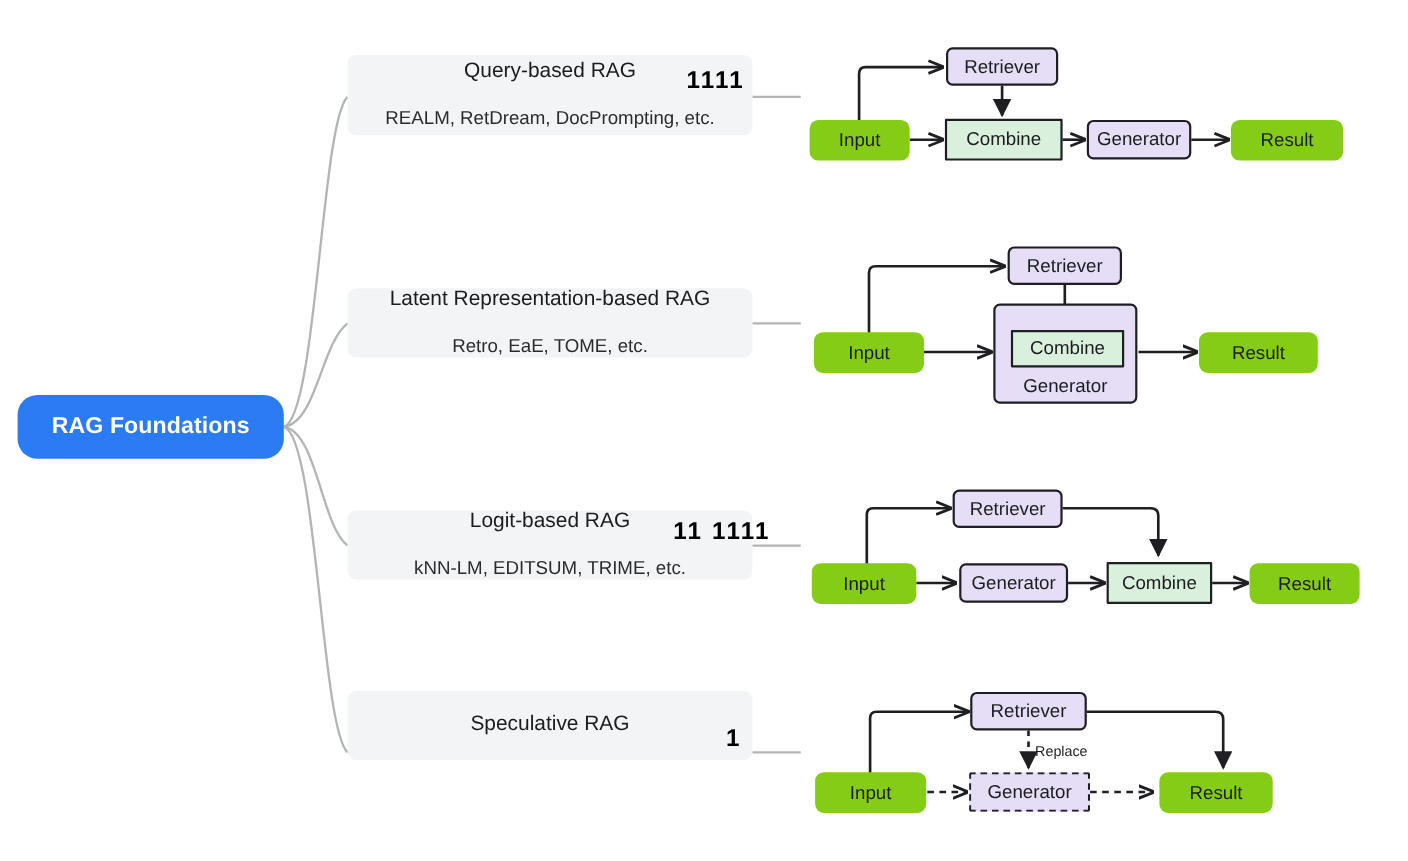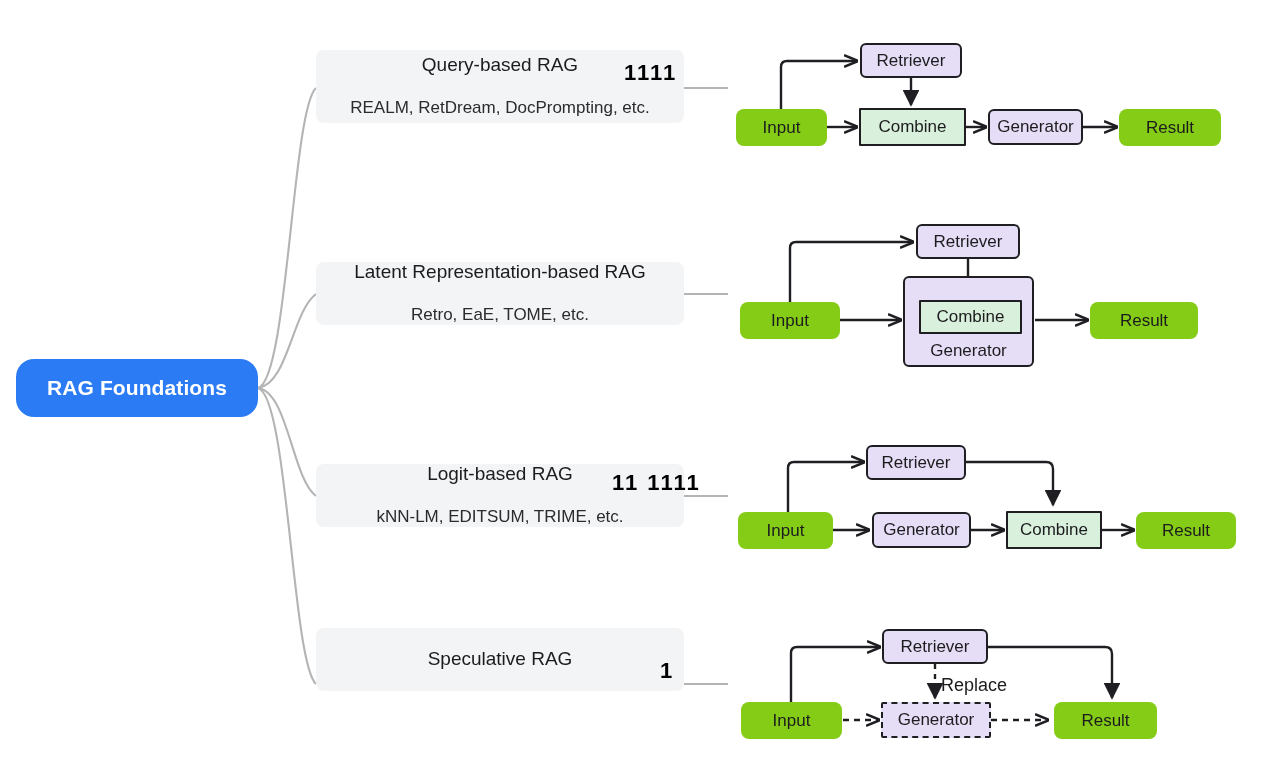--- a/index.html
+++ b/index.html
@@ -133,21 +133,21 @@
     left: 0;
     right: 0;
     bottom: 4px;
     text-align: center;
     font-size: 17px;
     color: #1c1c1e;
   }
 
   .edge-label {
     position: absolute;
-    font-size: 18px;
+    font-size: 13px;
     color: #1c1c1e;
     white-space: nowrap;
     text-align: center;
   }
 </style>
 </head>
 <body>
 
 <svg id="canvas" viewBox="0 0 1280 783" xmlns="http://www.w3.org/2000/svg">
   <defs>

